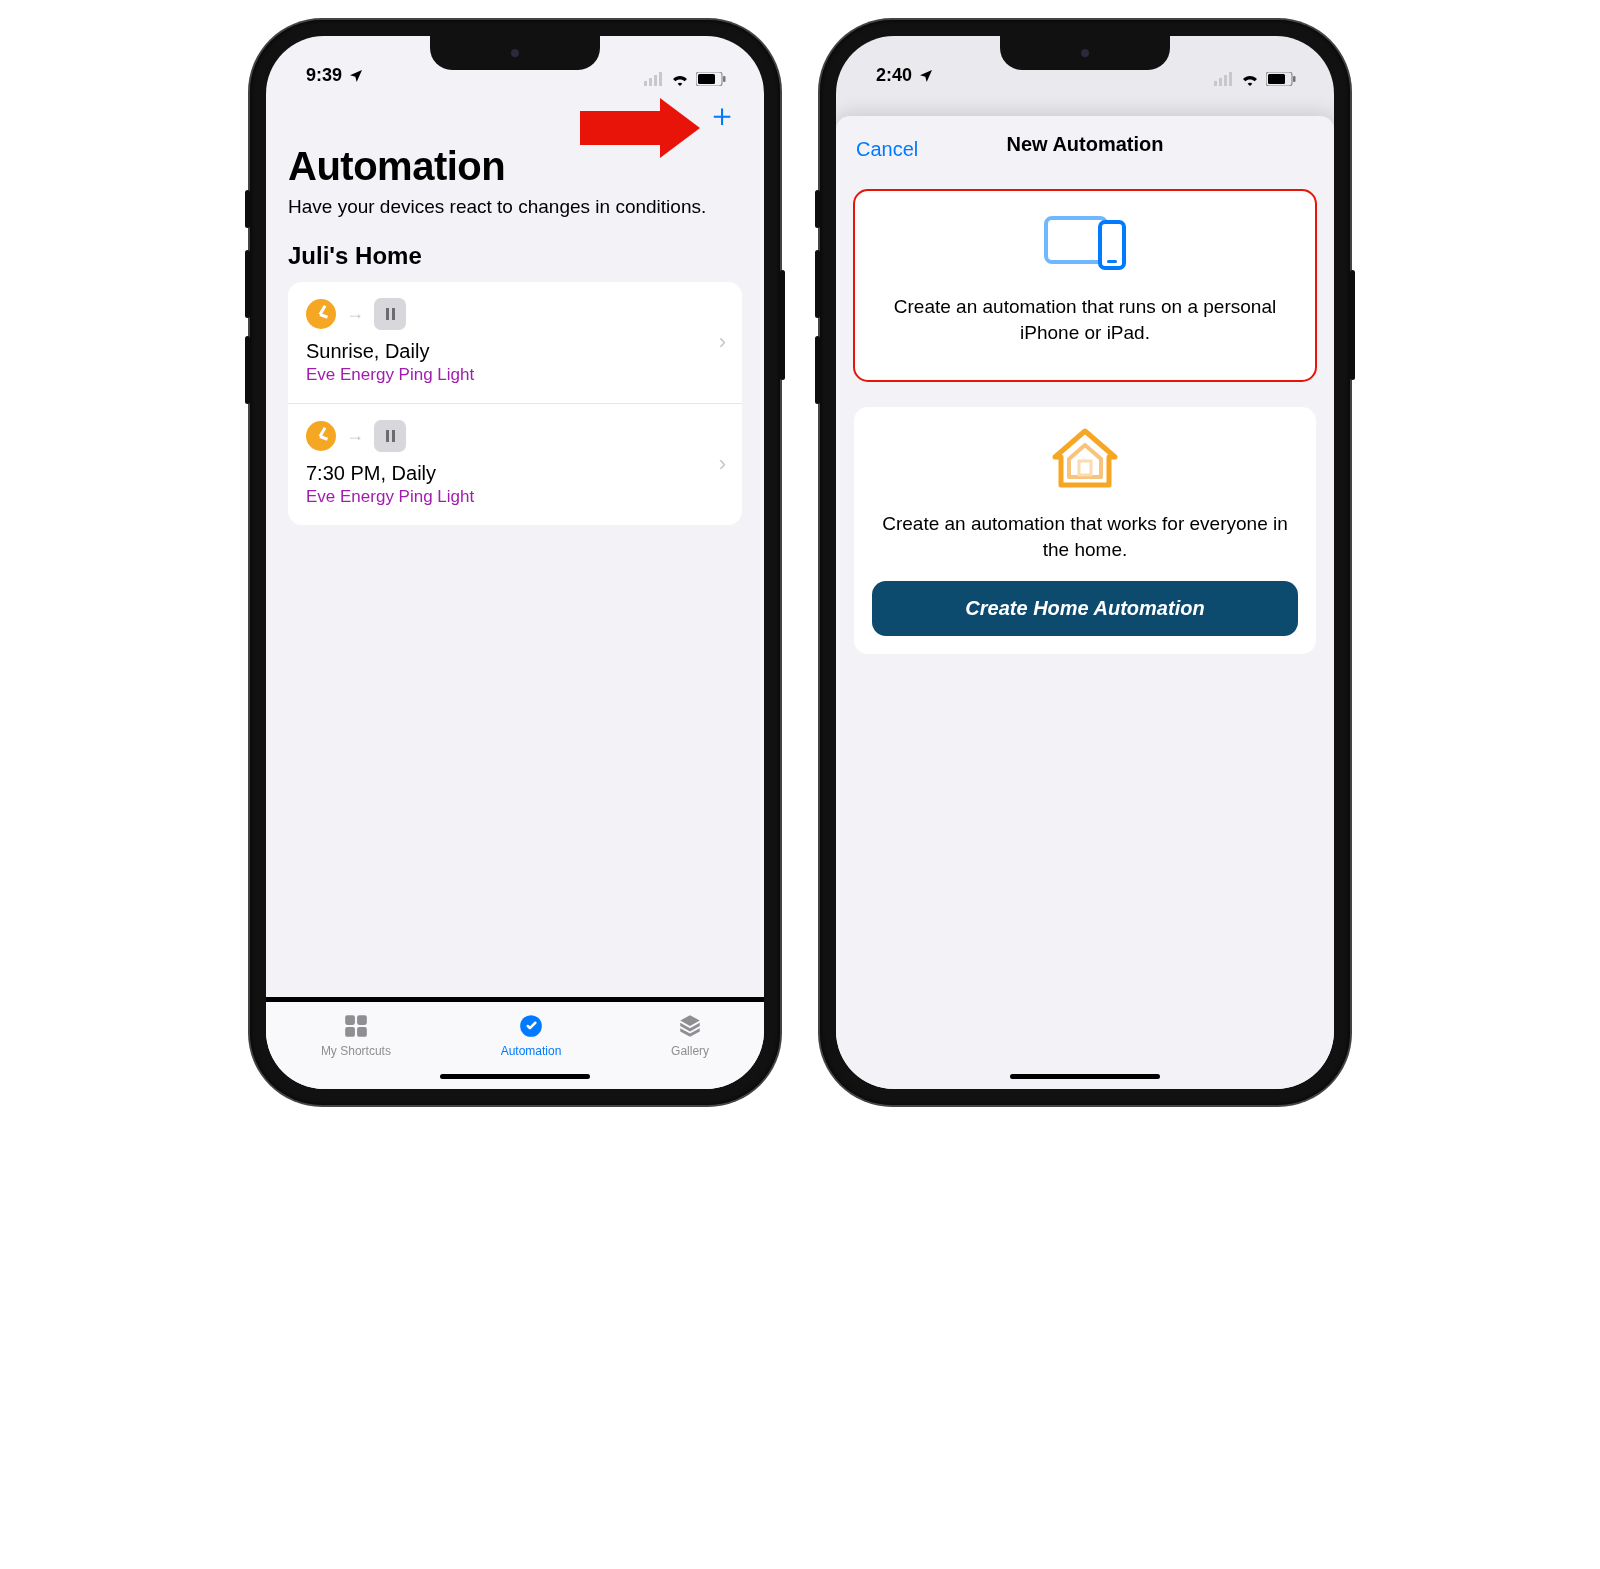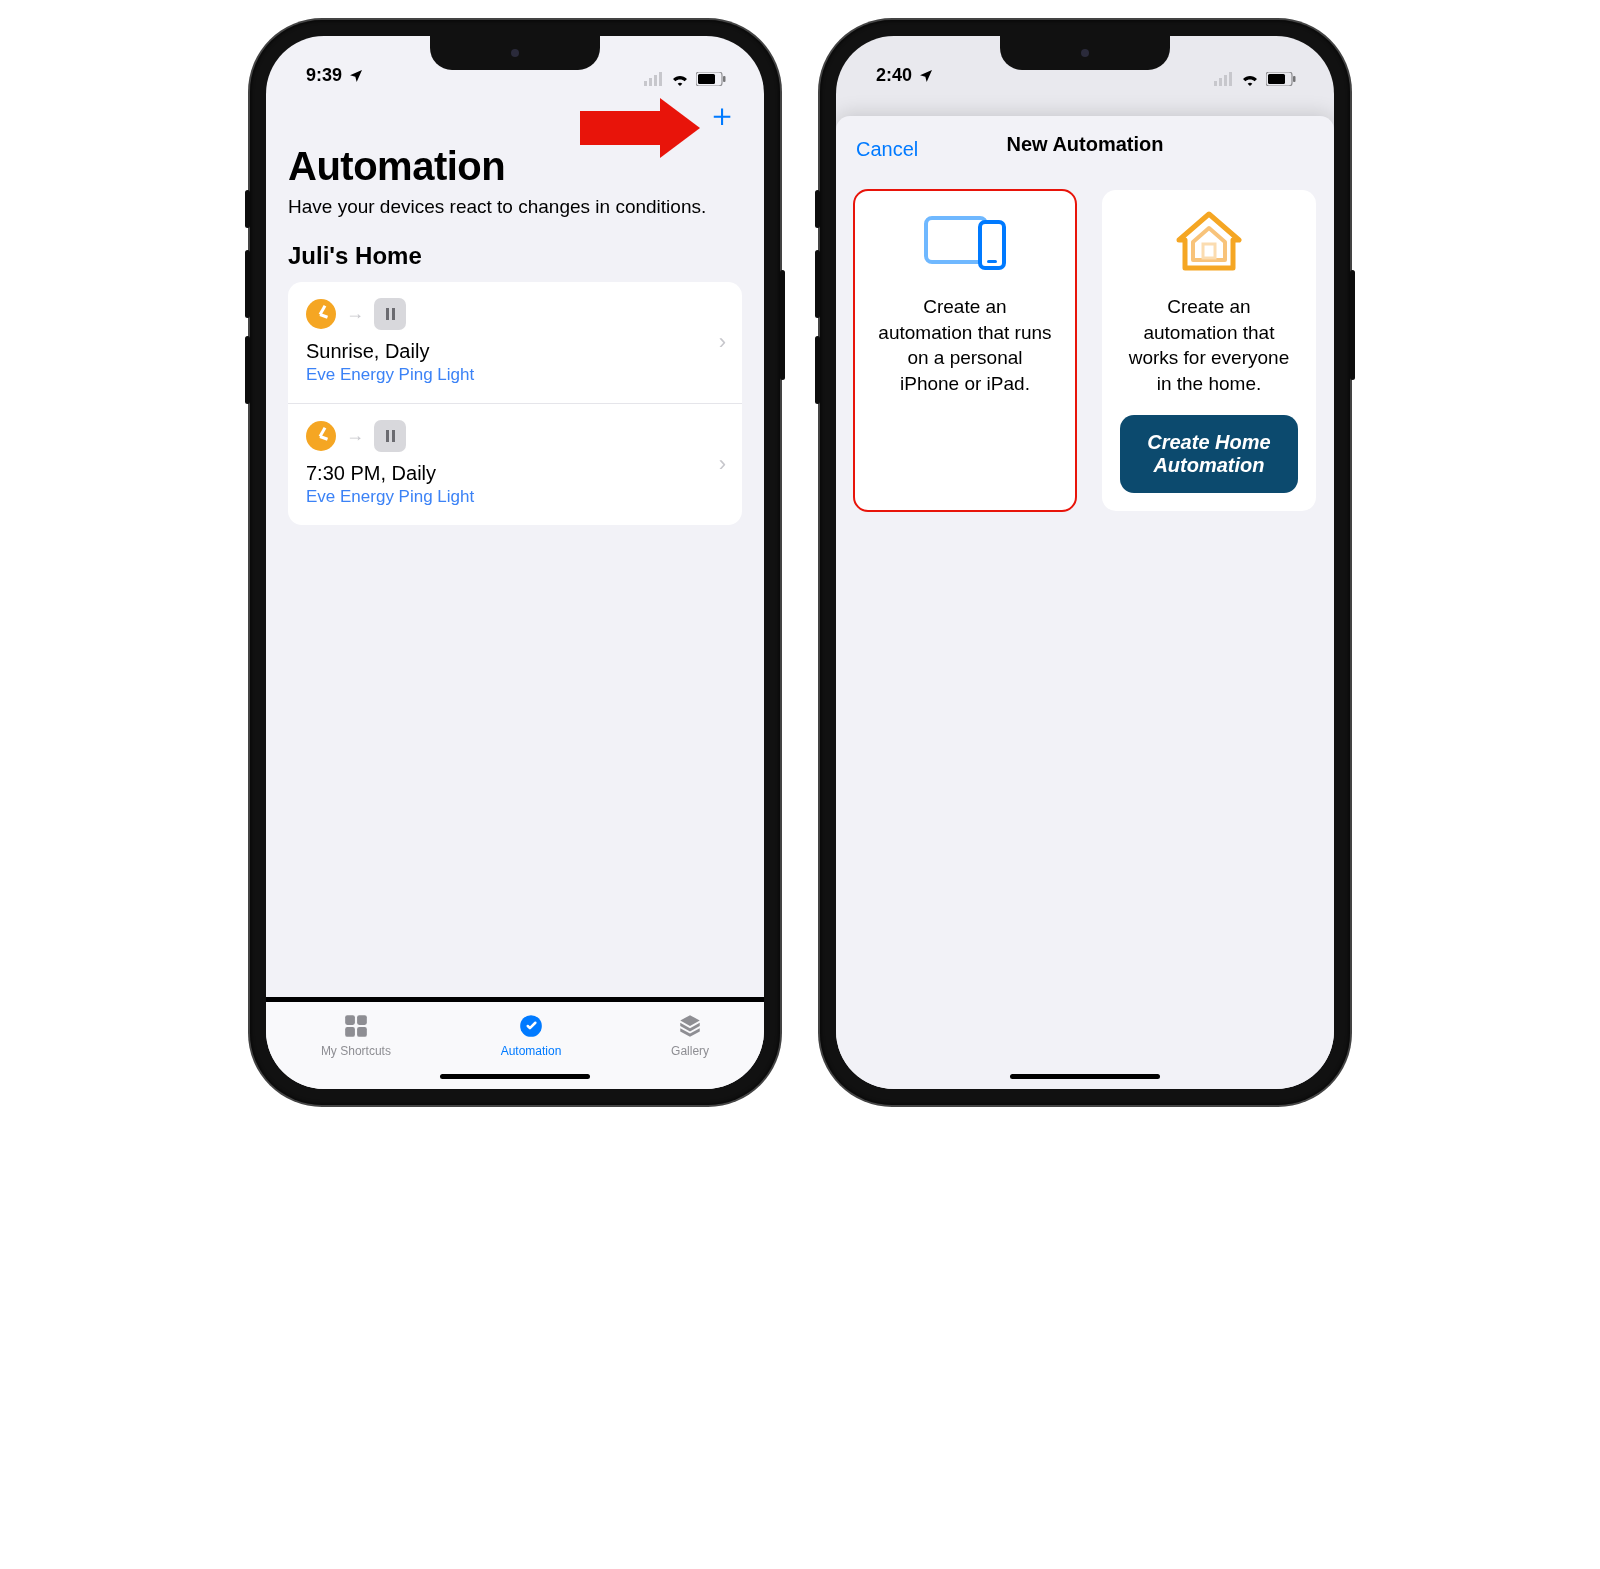--- a/index.html
+++ b/index.html
@@ -128,21 +128,21 @@
   }
   .clock-ic::before{width:10px;height:3px;transform:translate(-1px,-1px) rotate(-60deg);}
   .clock-ic::after{width:8px;height:3px;transform:translate(-1px,-1px) rotate(20deg);}
   .arrow-sep { color:#c7c7cc; font-size:18px; }
   .pause-ic {
     width:32px;height:32px;border-radius:7px;background:#d8d8dc;
     display:flex;align-items:center;justify-content:center;gap:3px;
   }
   .pause-ic span{width:3px;height:12px;background:#6b6b70;}
   .row-title { font-size:20px; font-weight:400; color:#000; }
-  .row-sub { font-size:17px; color:#3b82f6; margin-top:2px; }
+  .row-sub { font-size:17px; color:#a21caf; margin-top:2px; }
   .chevron {
     position:absolute; right:16px; top:50%; transform:translateY(-50%);
     color:#c7c7cc; font-size:22px;
   }
 
   
   .tabbar {
     height:92px;
     background:#f9f9fb;
     border-top:5px solid #000000;
@@ -172,21 +172,21 @@
     background:#e9e9ee; border-radius:14px 14px 0 0;
   }
   .modal-nav {
     display:flex; align-items:center; justify-content:center;
     position:relative; height:56px;
   }
   .modal-nav .cancel {
     position:absolute; left:20px; color:#007aff; font-size:20px;margin-top:11px;
   }
   .modal-title { font-size:20px; font-weight:600; }
-  .modal-content { padding:18px; display:flex; flex-direction:row; gap:26px; }
+  .modal-content { padding:18px; display:flex; flex-direction:column; gap:26px; }
 
   .option-card {
     background:#fff; border-radius:14px; padding:20px 18px 18px 18px;
     text-align:center;
   }
   .option-card.highlight { outline:2px solid #e8140a; outline-offset:-1px; }
   .option-desc { font-size:19px; color:#000; margin:16px 6px 18px 6px; line-height:1.35;}
   .big-btn {
     border:none; border-radius:14px; width:100%; padding:16px 10px;
     font-size:20px; font-weight:600; color:#fff;

